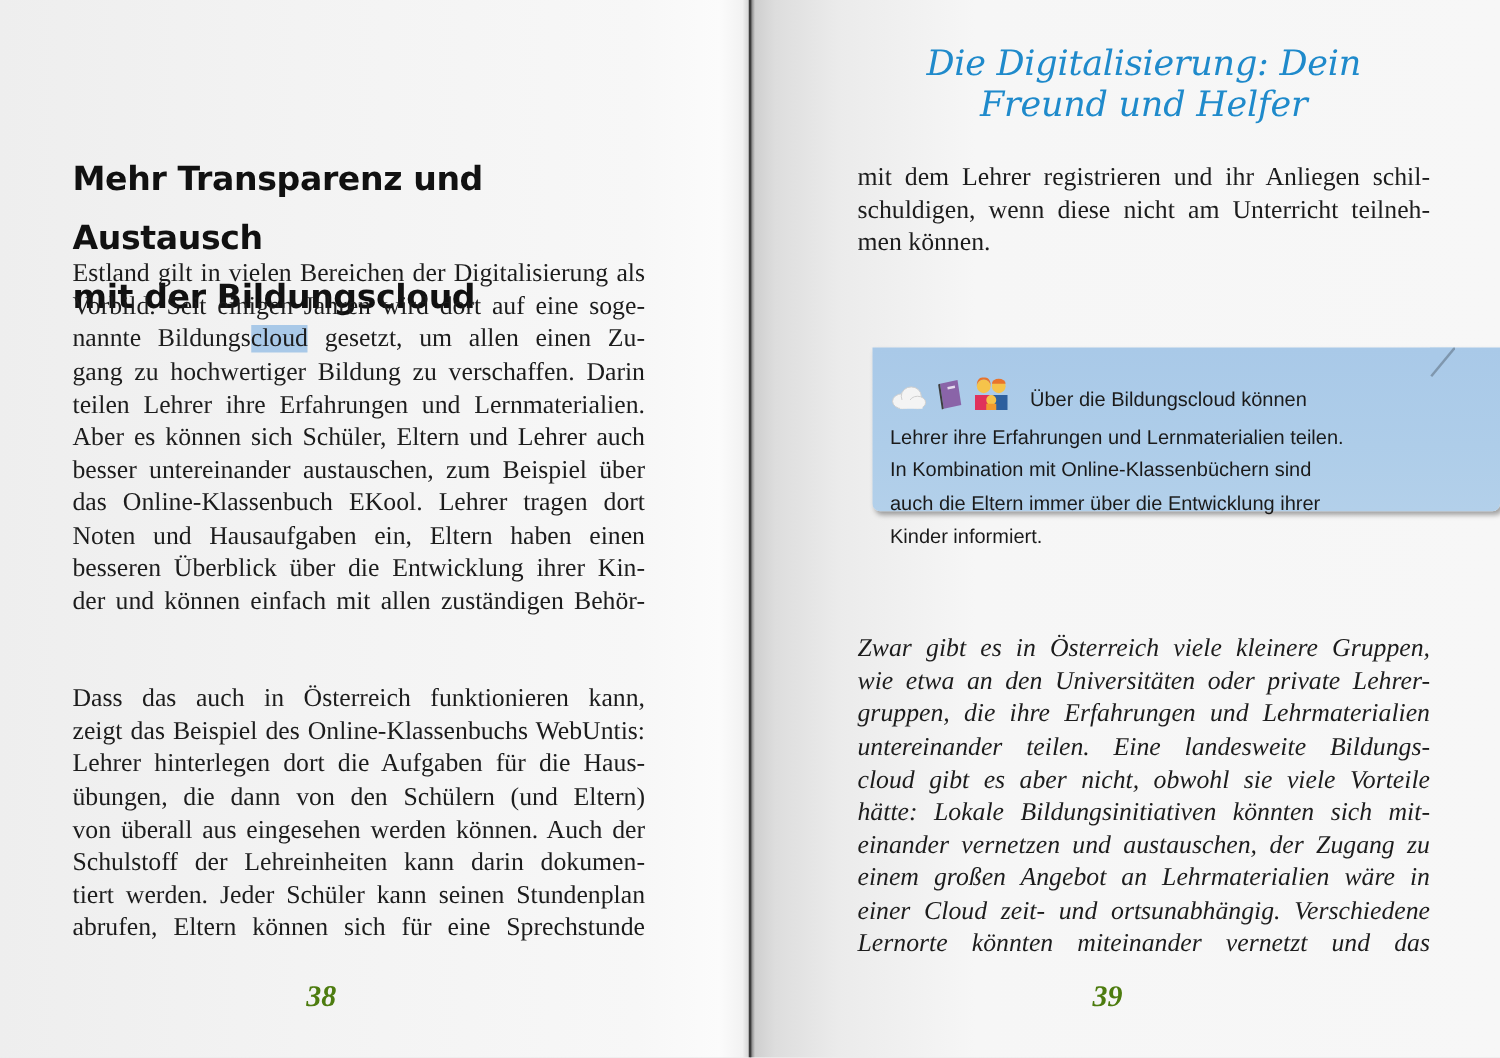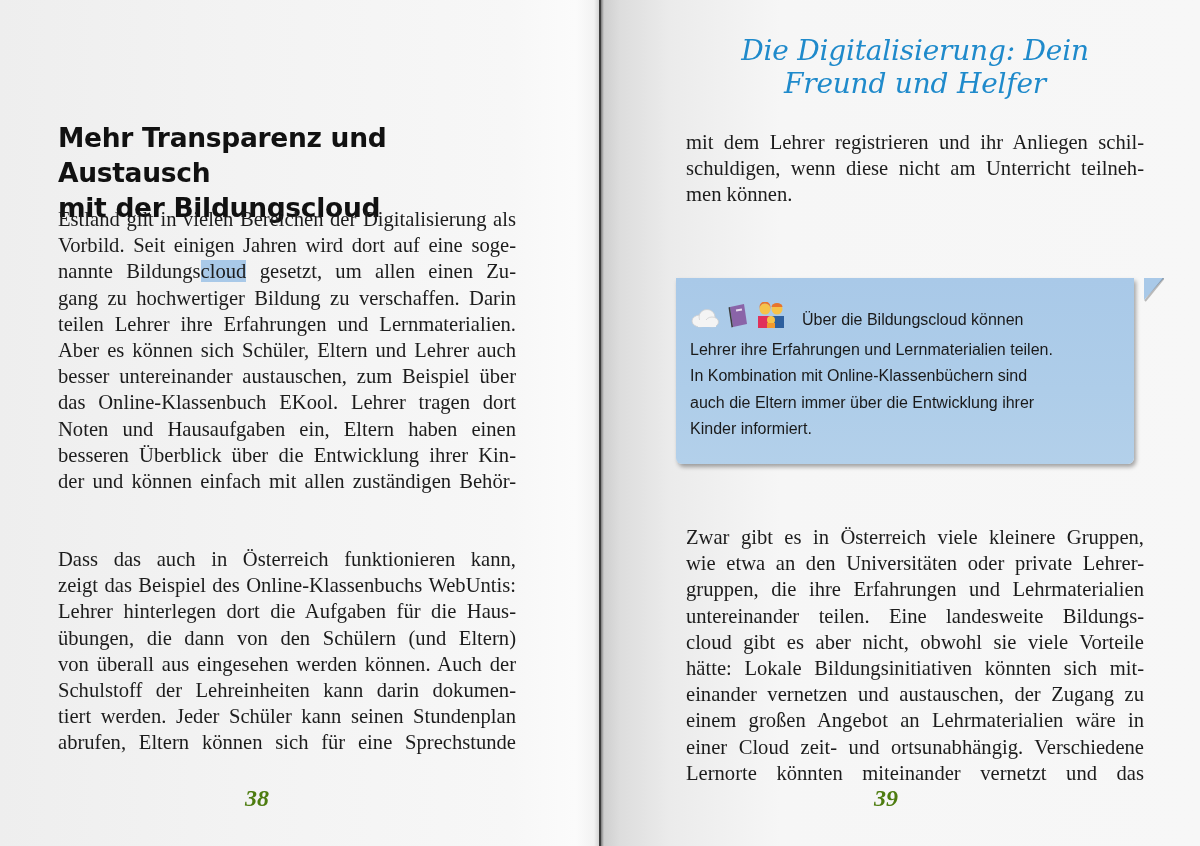--- a/index.html
+++ b/index.html
@@ -25,53 +25,54 @@
     }
     .running-head {
       position: absolute; left: 690px; top: 34px; width: 450px;
       text-align: center;
       font-family: "DejaVu Serif", serif; font-style: italic;
       font-size: 28px; color: #1f8acb; letter-spacing: -0.2px;
     }
     .chapter-title {
       position: absolute; left: 58px; top: 120px; width: 470px;
       font-family: "DejaVu Sans", sans-serif; font-weight: bold;
-      font-size: 26.5px; line-height: 35px; color: #111; margin: 0;
+      font-size: 26.5px; line-height: 47px; color: #111; margin: 0;
       letter-spacing: -0.3px;
     }
     .body-text {
       font-family: "Liberation Serif", serif;
       font-size: 20.6px; line-height: 26.2px; color: #1c1c1c;
       text-align: justify; hyphens: manual; margin: 0;
     }
     .body-text .line {
       display: block; text-align: justify; text-align-last: justify;
       white-space: nowrap; height: 26.2px;
     }
     .body-text .line.last { text-align-last: left; }
     .col-left { position: absolute; left: 58px; width: 458px; }
     .col-right { position: absolute; left: 686px; width: 458px; }
     .para1 { top: 206px; }
     .para2 { top: 546px; }
     .para3 { top: 129px; }
-    .para4 { top: 524px; }
+    .para4 { top: 506px; font-style: italic; }
     .highlight { background: #a9c9e8; }
     .folio {
       position: absolute; top: 785px; width: 80px; text-align: left;
       font-family: "Liberation Serif", serif; font-style: italic;
       font-size: 24px; color: #4d7c0f; font-weight: bold;
     }
     .folio-left { left: 245px; }
     .folio-right { left: 874px; }
 
     .callout {
-      position: absolute; left: 676px; top: 278px; width: 458px; height: 186px;
+      position: absolute; left: 698px; top: 278px; width: 458px; height: 131px;
       background: linear-gradient(to bottom, #a9c9e8 0%, #aecde9 60%, #b3d0ea 100%);
       border-radius: 0 0 6px 6px;
       box-shadow: 2px 3px 4px rgba(0,0,0,0.35);
+      padding-left: 44px;
     }
     .callout-tail {
       position: absolute; left: 1144px; top: 278px; width: 20px; height: 30px;
     }
     .callout-text {
       position: absolute; left: 14px; top: 24px; width: 440px;
       font-family: "Liberation Sans", sans-serif;
       font-size: 16px; line-height: 26.5px; color: #1a1a1a;
     }
     .icons { display: inline-flex; align-items: flex-end; gap: 8px; margin-right: 16px; vertical-align: -3px; }

